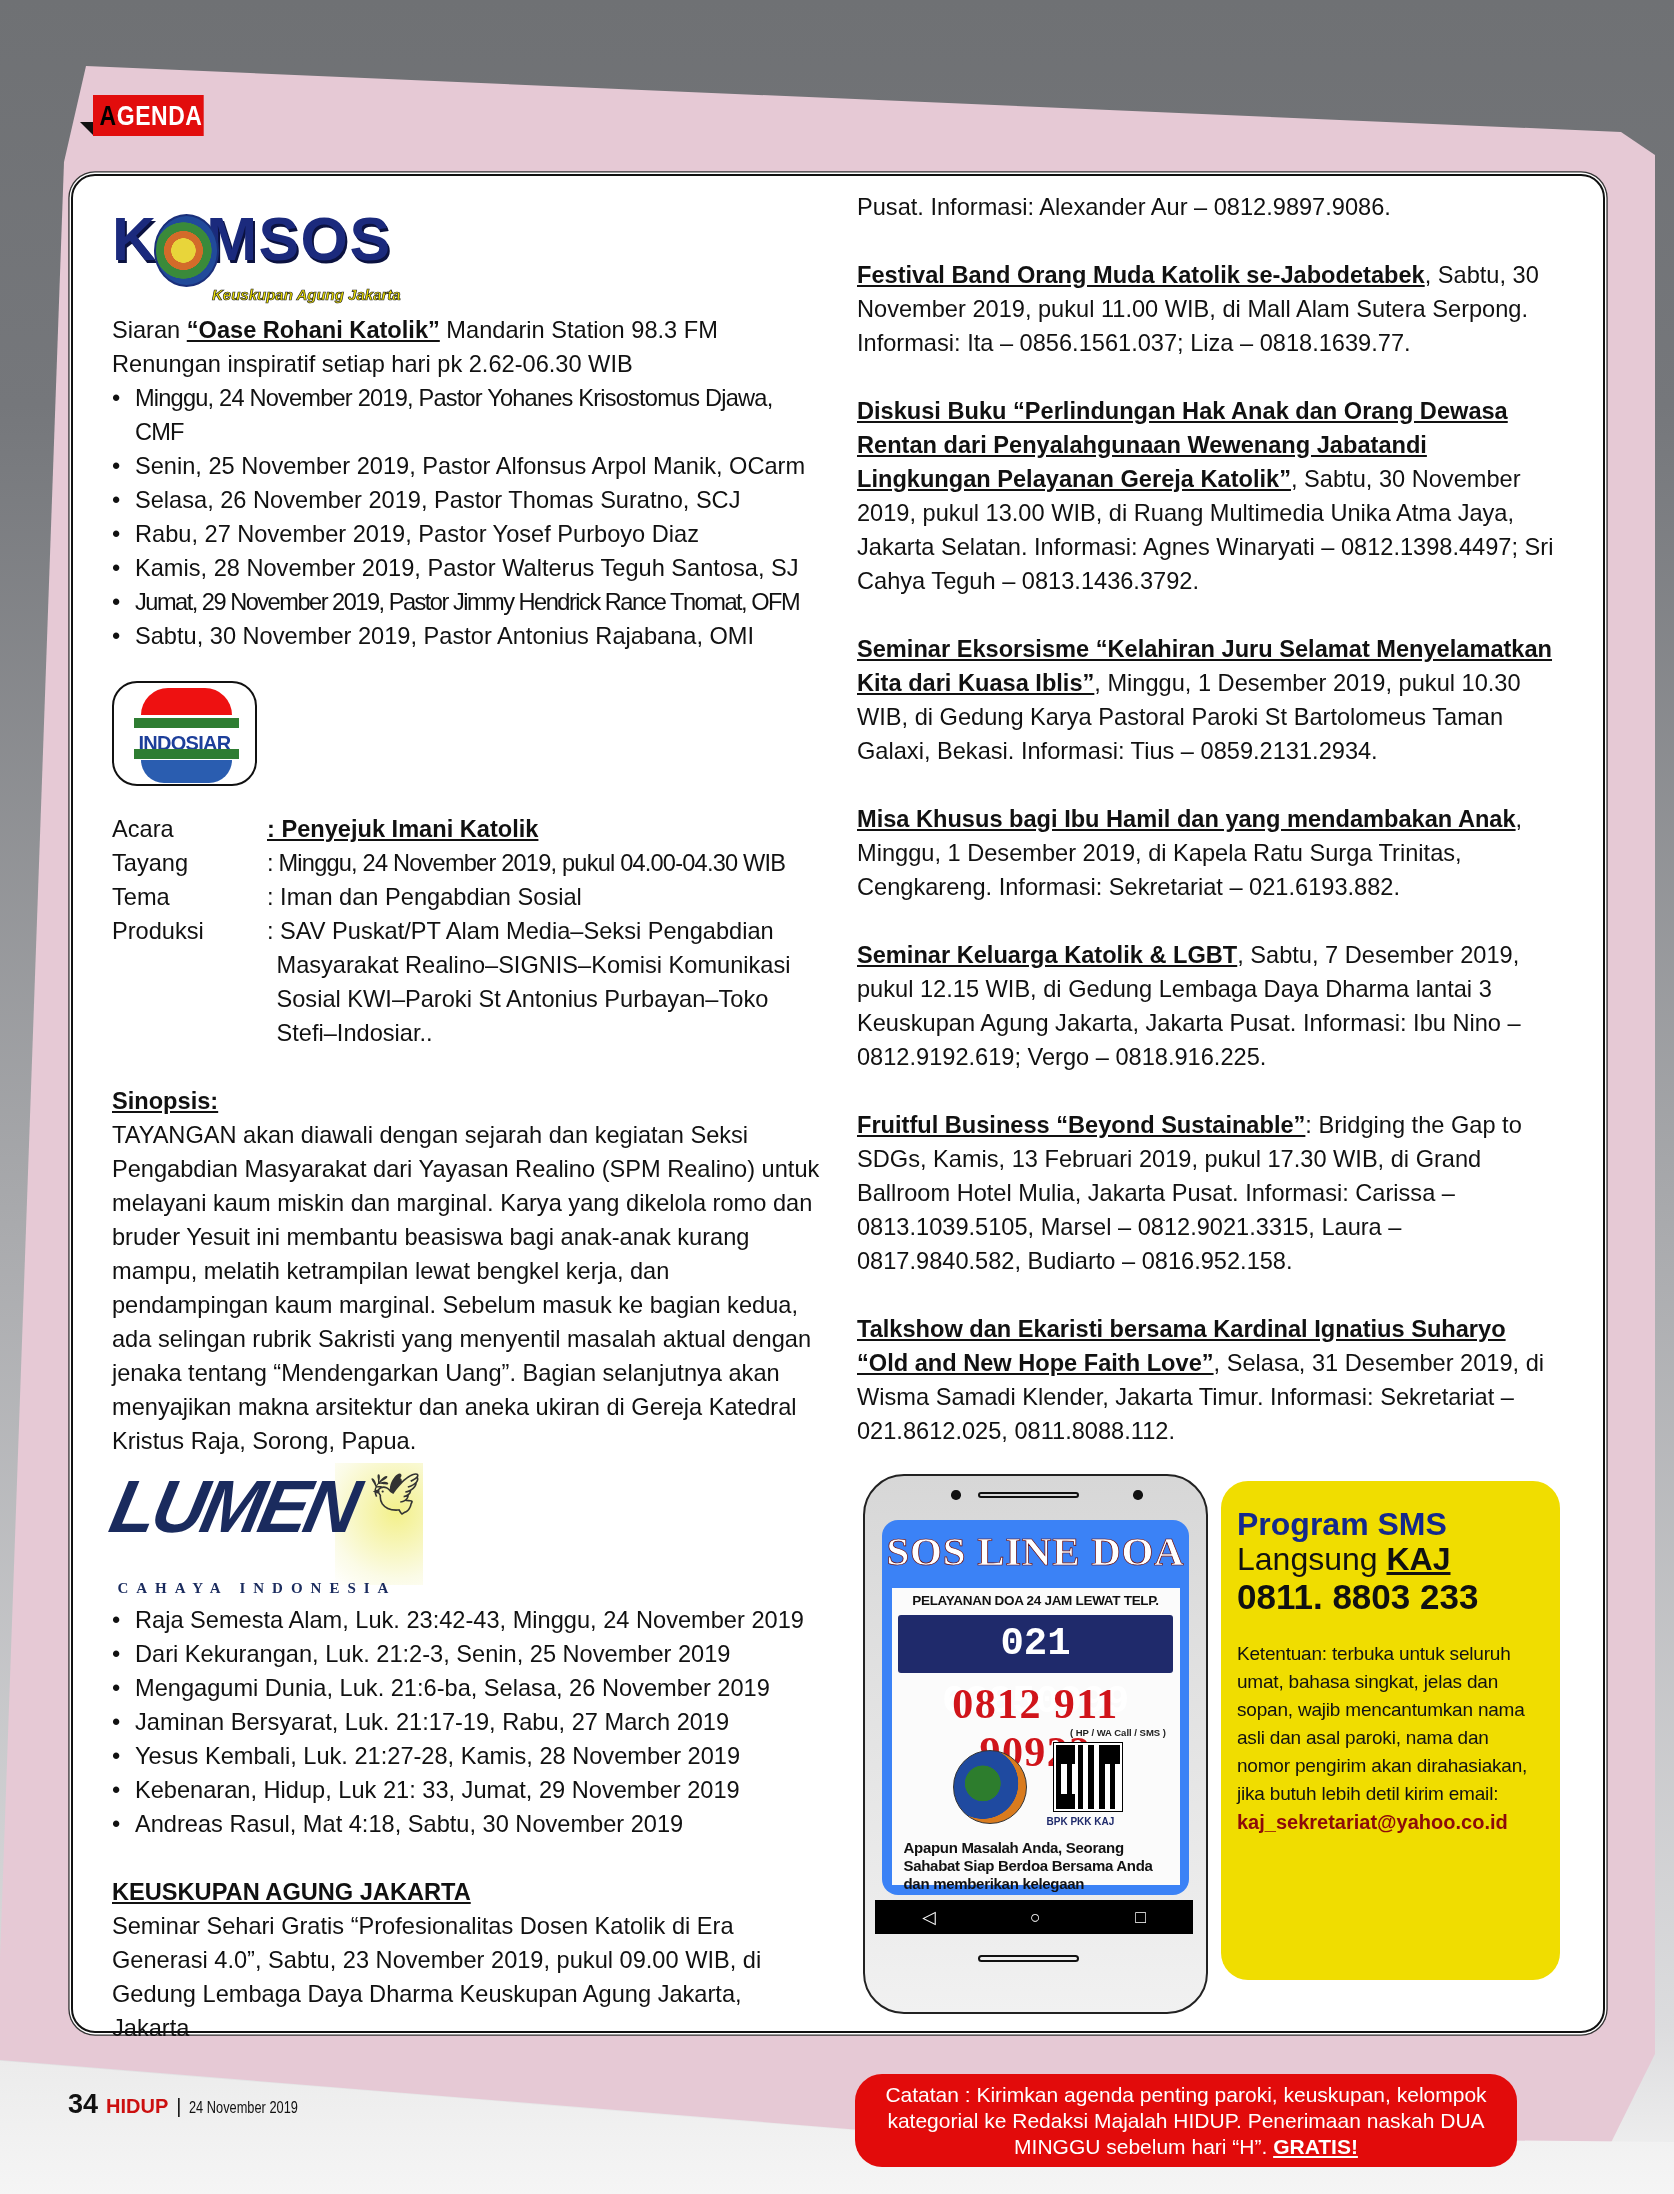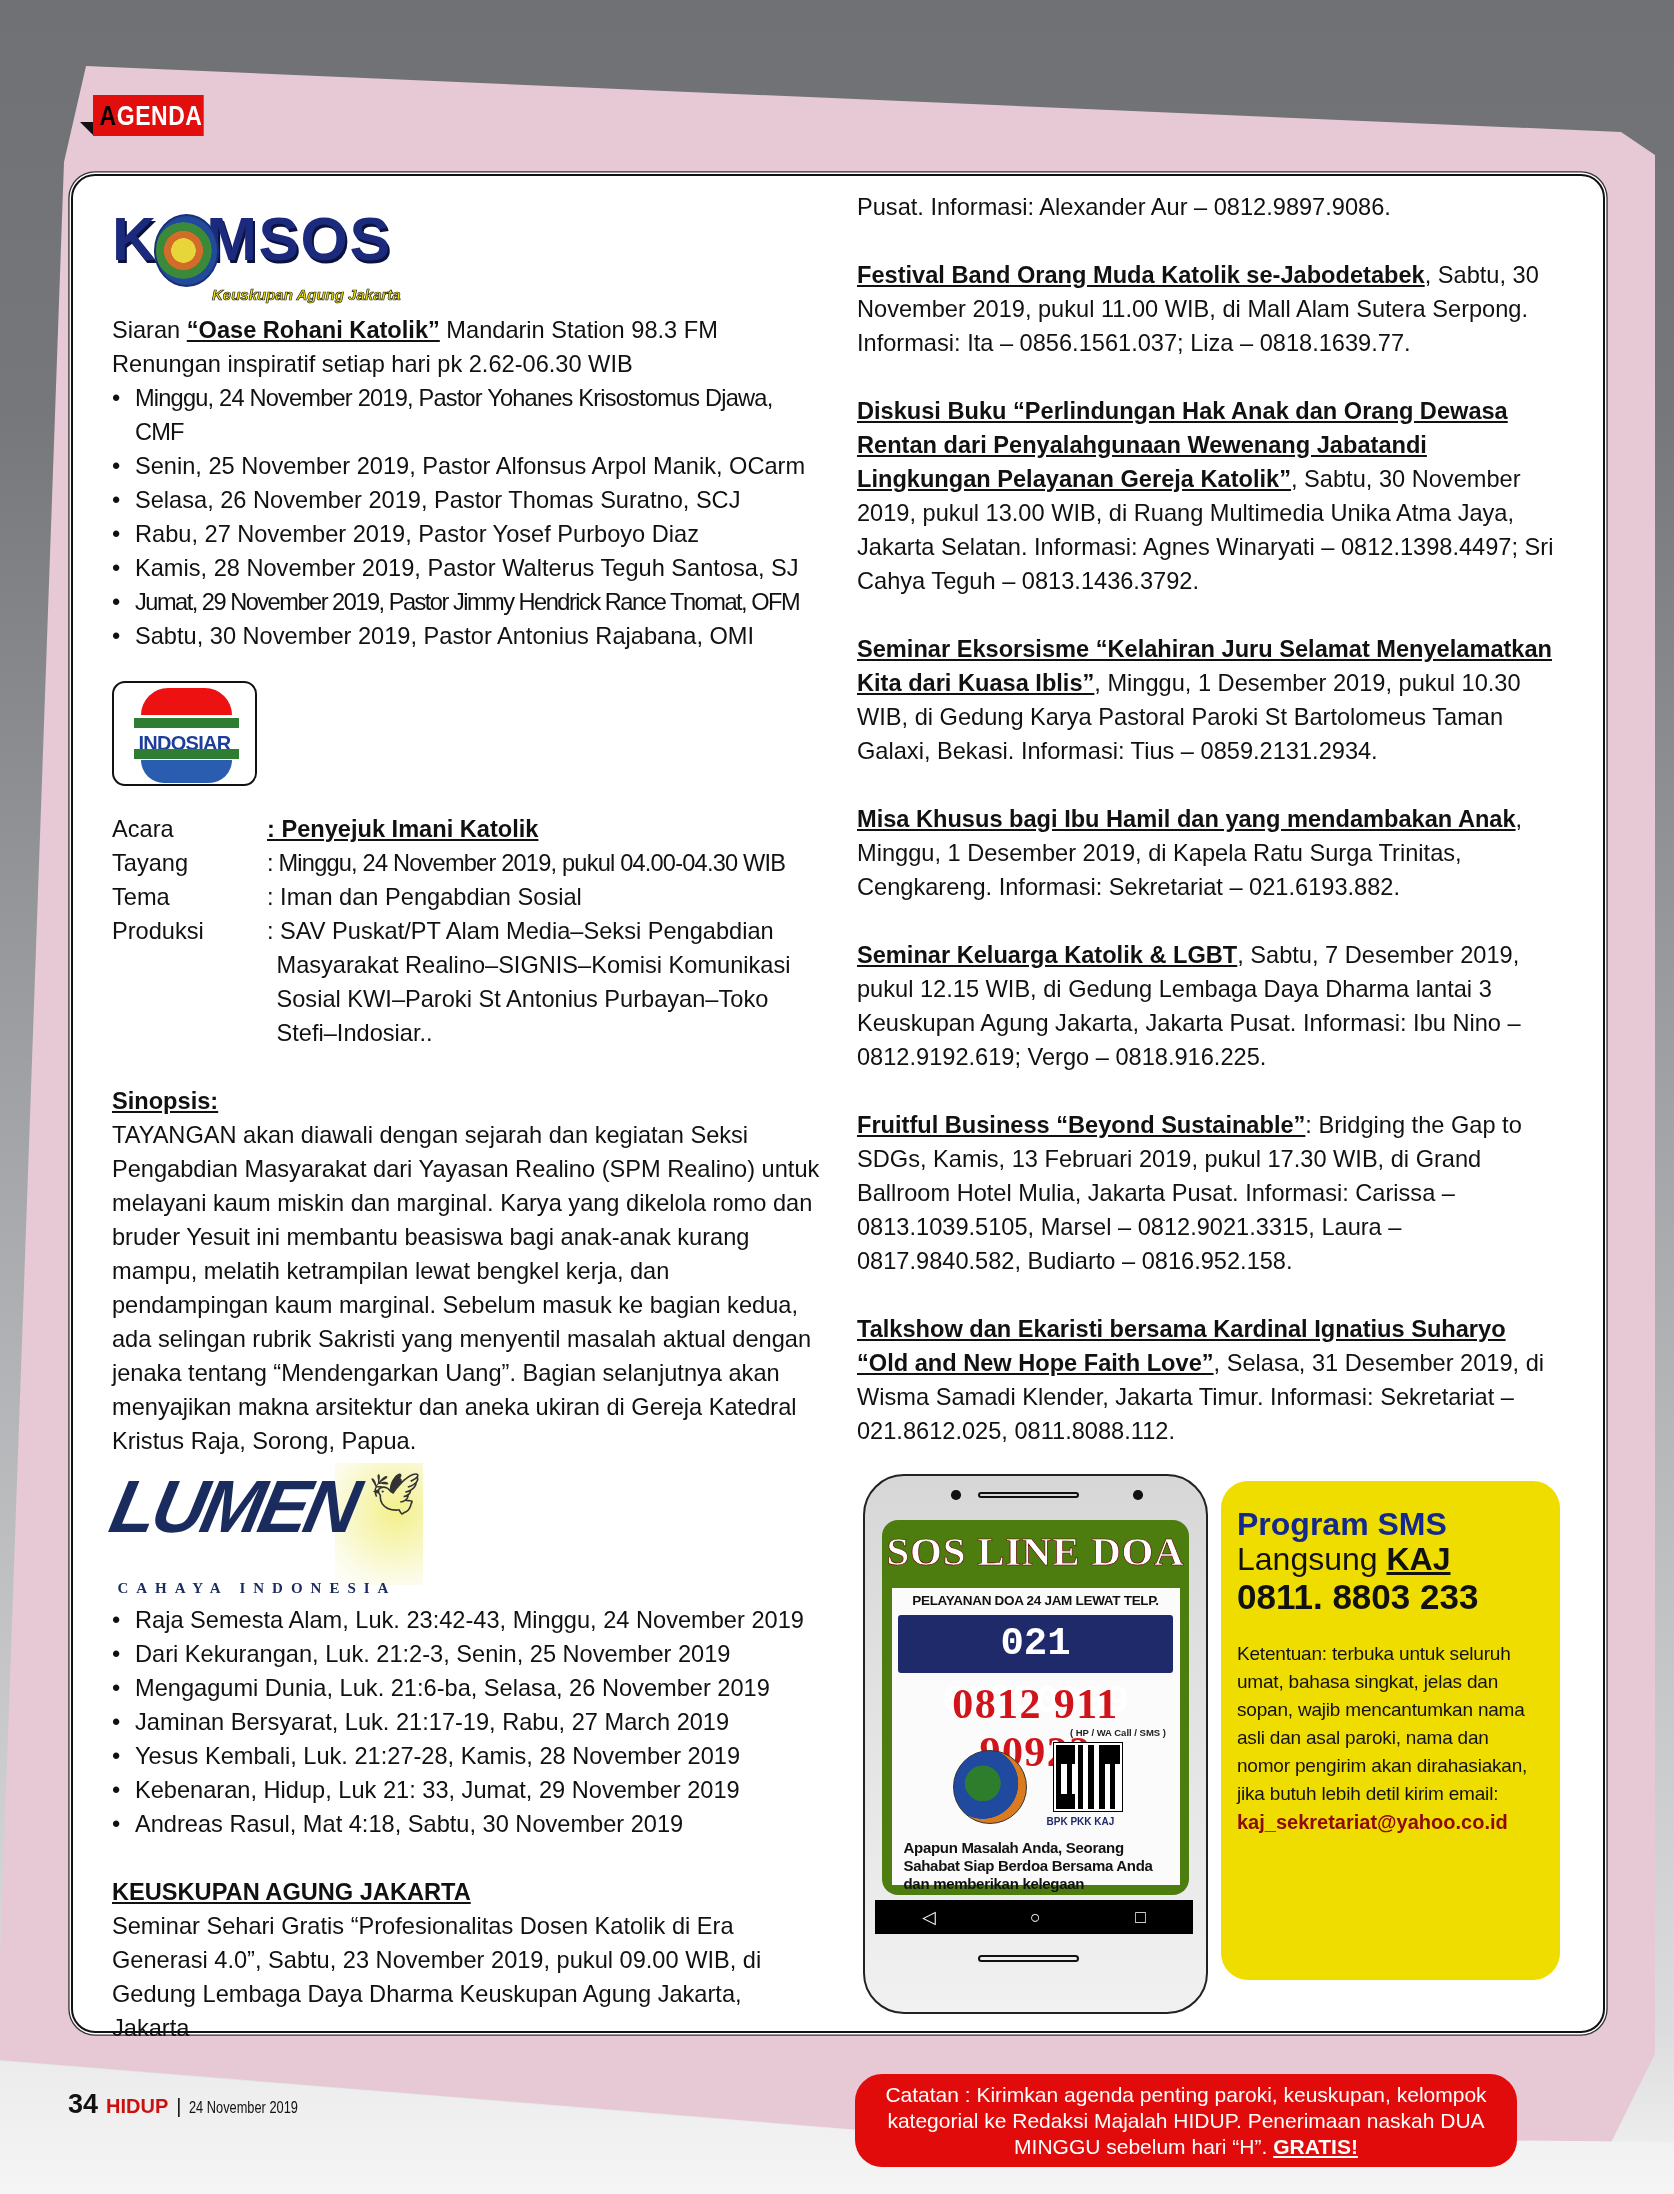--- a/index.html
+++ b/index.html
@@ -51,21 +51,21 @@
 
   
   .komsos-logo { position: relative; width: 318px; height: 88px; margin-bottom: 15px; }
   .komsos-globe { position: absolute; left: 42px; top: 4px; width: 65px; height: 73px; border-radius: 50%;
     background: radial-gradient(circle at 45% 50%, #e8d53a 0 25%, #d36b2a 26% 40%, #3a8a3a 41% 58%, #214a9a 59% 100%);
     border: 2px solid #1a2f7a; }
   .komsos-word { position: absolute; left: 0; top: 12px; font-size: 61px; font-weight: bold; color: #1b2a7d;
     letter-spacing: 1.4px; text-shadow: 2px 2.7px 0 #0b1240; font-family: "Liberation Sans", sans-serif; }
   .komsos-sub { position: absolute; left: 100px; top: 68px; font-size: 15px; font-style: italic; font-weight: bold; color: #f0e400;
     -webkit-text-stroke: 0.7px #222; }
-  .indosiar-logo { width: 145px; height: 105px; border: 2px solid #111; border-radius: 13px; position: relative; margin: 28px 0 26px 0; overflow: hidden; background: #fff; }
+  .indosiar-logo { width: 145px; height: 105px; border: 2px solid #111; border-radius: 25px; position: relative; margin: 28px 0 26px 0; overflow: hidden; background: #fff; }
   .indosiar-logo .top { position: absolute; left: 27px; top: 5.4px; width: 91px; height: 27px; background: #e11; border-radius: 47px 47px 0 0; }
   .indosiar-logo .g1 { position: absolute; left: 20px; top: 35px; width: 105px; height: 9.5px; background: #2e7d32; }
   .indosiar-logo .g2 { position: absolute; left: 20px; top: 66px; width: 105px; height: 9.5px; background: #2e7d32; }
   .indosiar-logo .bot { position: absolute; left: 27px; top: 77px; width: 91px; height: 23px; background: #2a5db0; border-radius: 0 0 47px 47px; }
   .indosiar-logo .word { position: absolute; left: 0; right: 0; top: 43px; text-align: center; font-weight: bold; font-size: 20px; color: #1d3f9a; letter-spacing: -0.7px; }
   .info-table { display: grid; grid-template-columns: 155px 1fr; }
   .info-table .val { padding-left: 9.5px; text-indent: -9.5px; }
   .section-gap { height: 34px; }
   .lumen-logo { position: relative; width: 311px; height: 128px; margin: 5.4px 0 12px 0; }
   .lumen-glow { position: absolute; left: 223px; top: 0; width: 88px; height: 122px; background: radial-gradient(circle at 70% 40%, #f3f08a, #fbfbe6 70%, #fff); }
@@ -73,21 +73,21 @@
   .lumen-sub { position: absolute; left: 5.4px; top: 108px; font-size: 15px; letter-spacing: 8px; font-family: "Liberation Serif", serif; font-weight: bold; color: #1a2b5e; }
   .lumen-dove { position: absolute; left: 257px; top: 13.5px; font-size: 41px; color: #333; }
 
   .event { margin-bottom: 34px; }
 
   
   .phone { position: absolute; left: 863px; top: 1474px; width: 345px; height: 253px; }
   .phone-body { position: absolute; left: 0; top: 0; width: 345px; height: 257px; background: linear-gradient(180deg, #d7d7d7, #f1f1f1); border: 2.7px solid #222; border-radius: 41px; }
   .phone-speaker { position: absolute; left: 115px; top: 17.6px; width: 101px; height: 6.8px; border: 2px solid #111; border-radius: 4px; }
   .phone-dot { position: absolute; top: 16px; width: 9.5px; height: 9.5px; background: #111; border-radius: 50%; }
-  .screen-frame { position: absolute; left: 19px; top: 46px; width: 307px; height: 473px; background: #4d7c0f; border-radius: 16px; }
+  .screen-frame { position: absolute; left: 19px; top: 46px; width: 307px; height: 473px; background: #3b82f6; border-radius: 16px; }
   .sos-title { position: absolute; left: 0; right: 0; top: 6.8px; text-align: center; color: #fff; font-family: "Liberation Serif", serif; font-weight: bold; font-size: 41px; letter-spacing: 0.7px; -webkit-text-stroke: 0.7px #600; }
   .sos-inner { position: absolute; left: 9.5px; top: 68px; width: 288px; height: 399px; background: #fbfbfb; }
   .sos-service { position: absolute; left: 0; right: 0; top: 5.4px; text-align: center; font-weight: bold; font-size: 13.5px; letter-spacing: -0.3px; }
   .sos-phone1 { position: absolute; left: 6.8px; right: 6.8px; top: 27px; height: 58px; background: #1f2a6b; border-radius: 3px; color: #fff; font-family: Liberation Mono, monospace; font-weight: bold; font-size: 39px; text-align: center; line-height: 58px; }
   .sos-phone2 { position: absolute; left: 0; right: 0; top: 92px; text-align: center; color: #d0141a; font-family: "Liberation Serif", serif; font-weight: bold; font-size: 42px; letter-spacing: 1.4px; }
   .sos-phone2-note { position: absolute; right: 13.5px; top: 139px; font-size: 9.5px; font-weight: bold; color: #222; }
   .sos-globe { position: absolute; left: 61px; top: 162px; width: 74px; height: 74px; border-radius: 50%; background: radial-gradient(circle at 40% 45%, #2d7d2d 0 30%, #1f4aa0 31% 60%, #d97b1e 61% 100%); border: 1.4px solid #333; }
   .sos-qr { position: absolute; left: 162px; top: 155px; width: 68px; height: 68px;
     background:
       linear-gradient(#000,#000) 0 0/19px 19px no-repeat,

